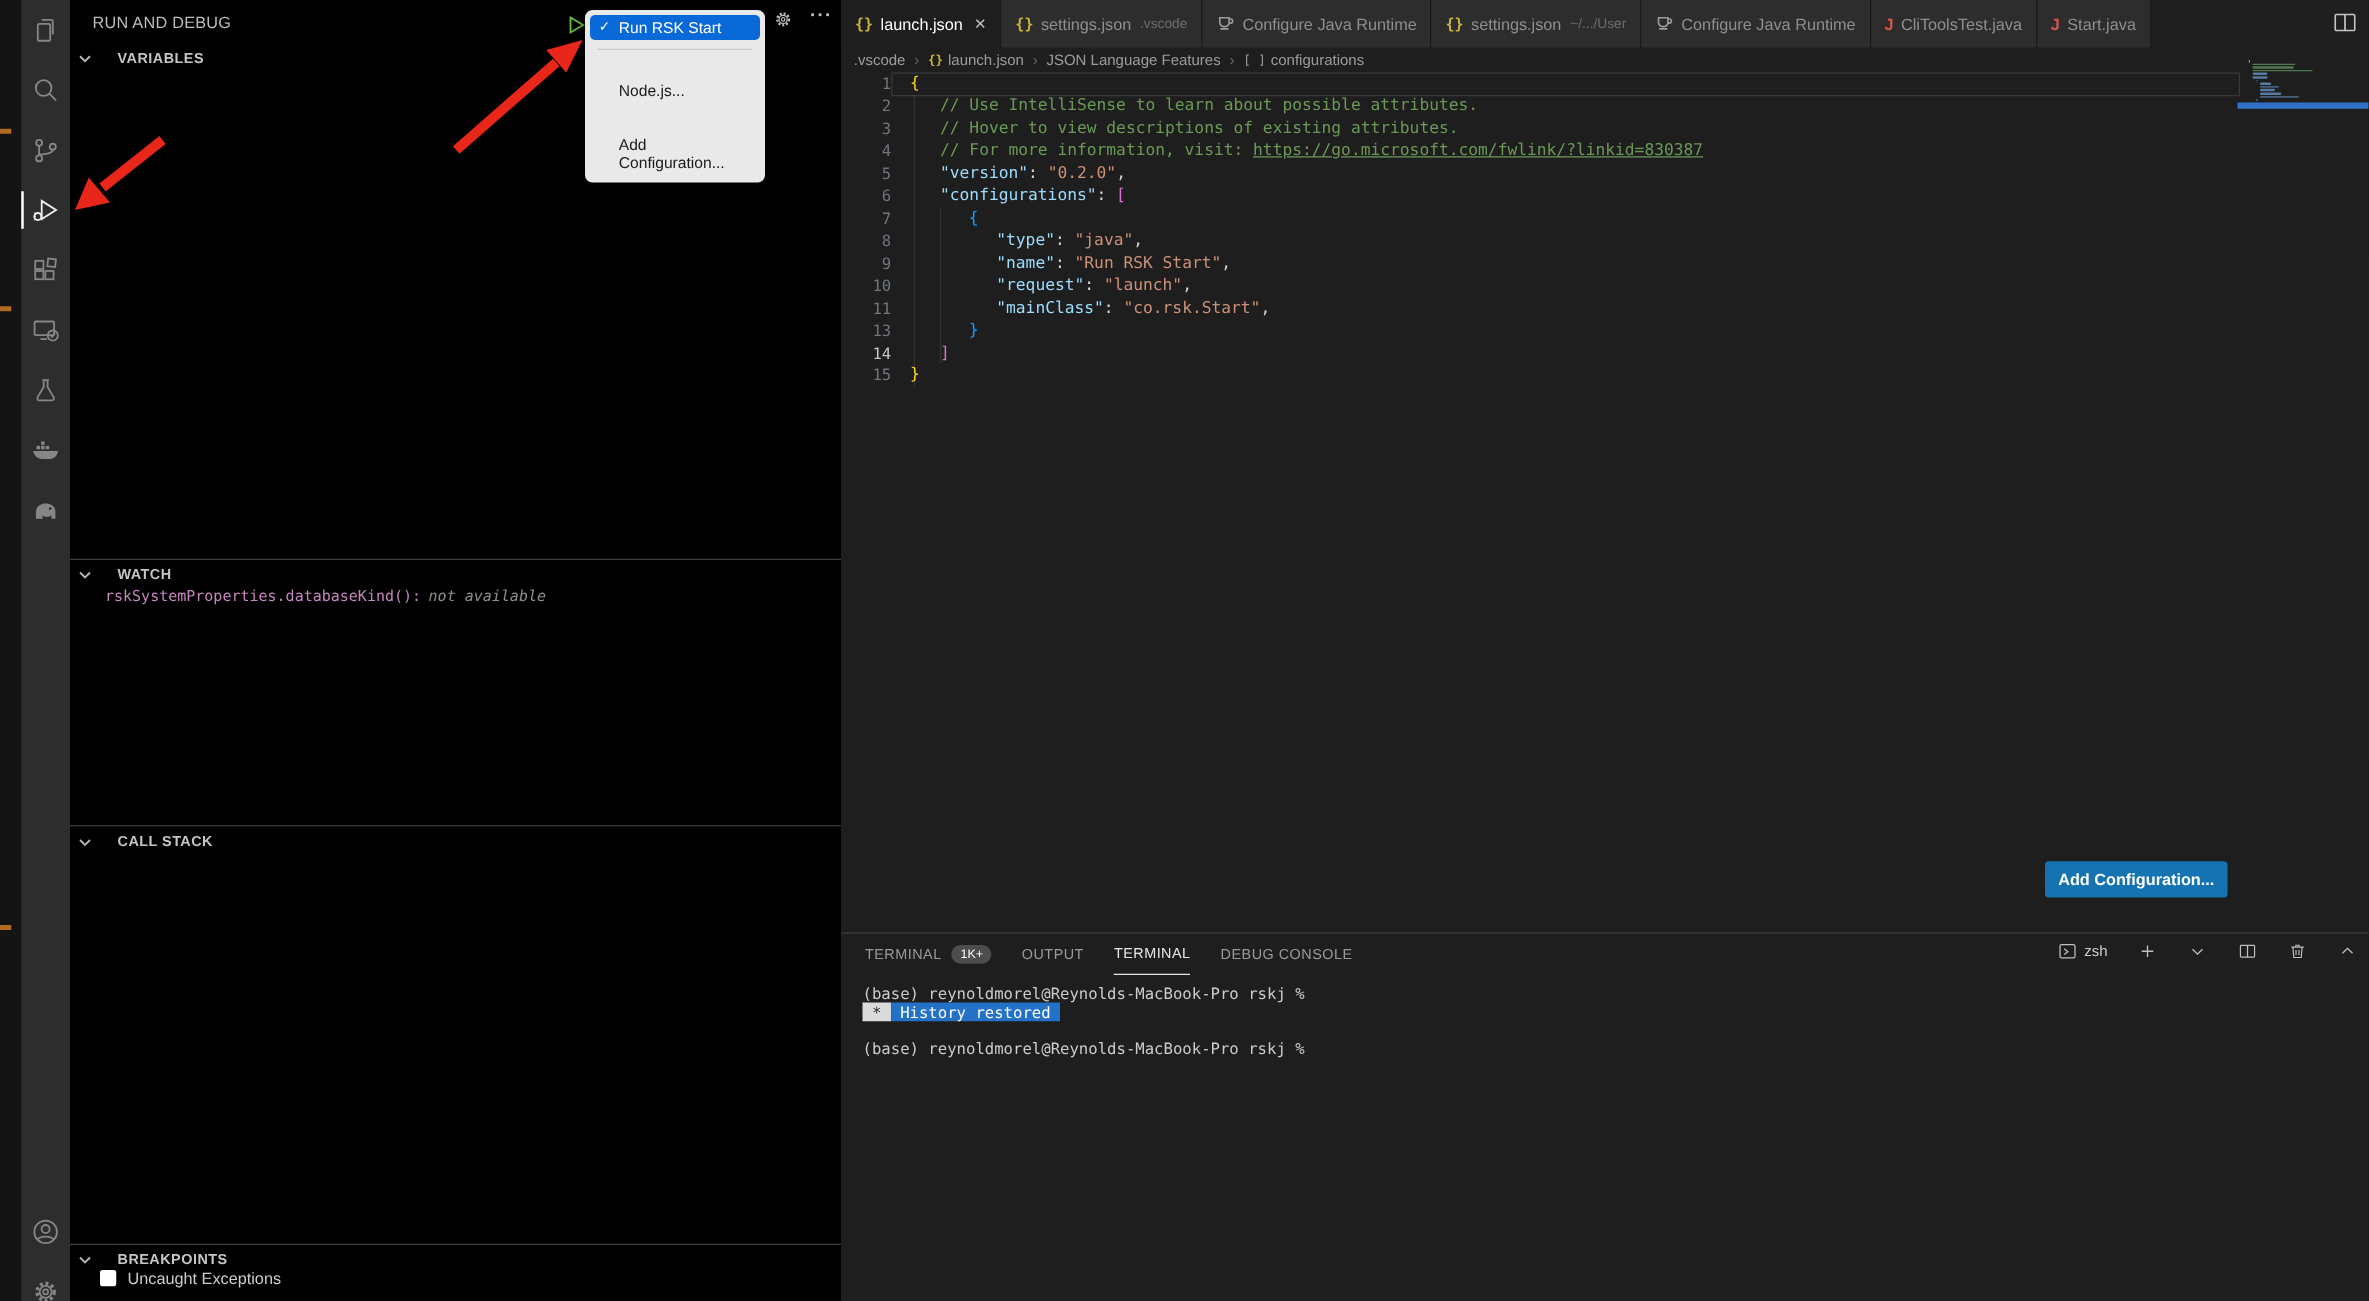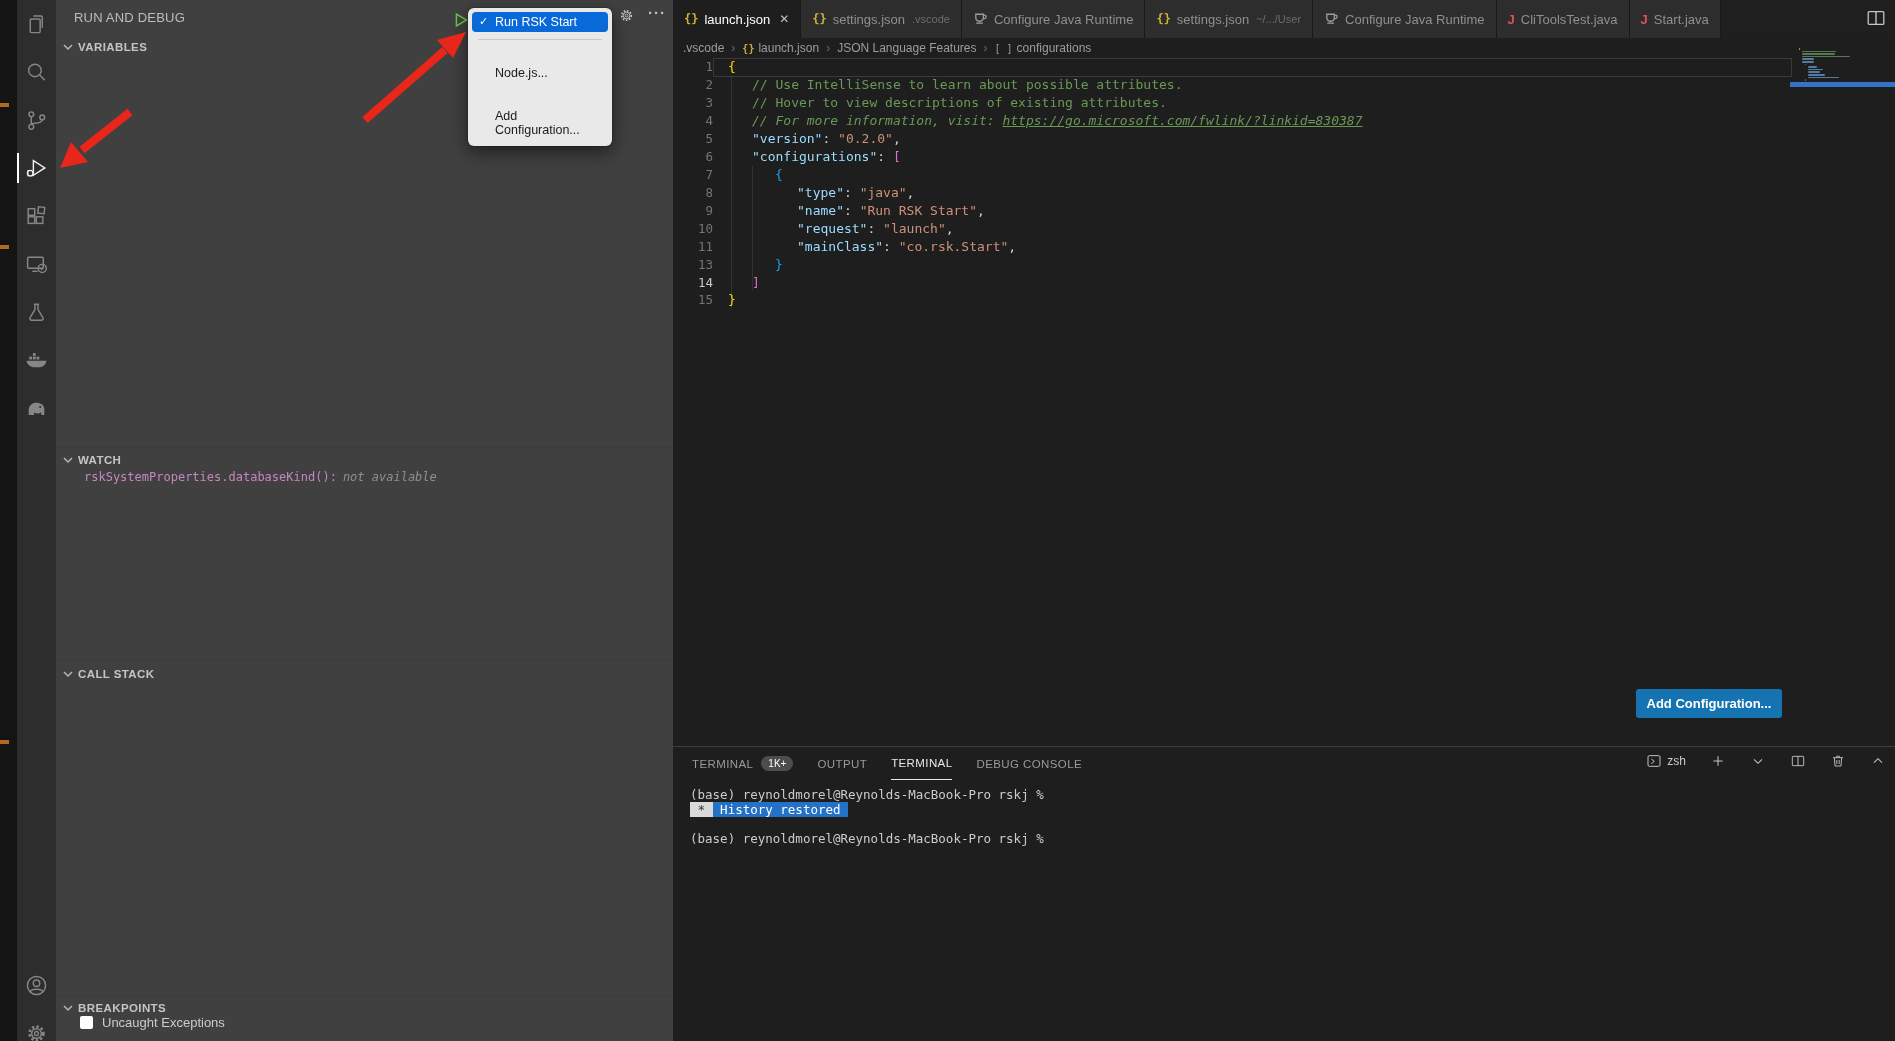--- a/index.html
+++ b/index.html
@@ -10,27 +10,27 @@
   #edge-strip{position:absolute;left:0;top:0;width:17px;height:100%;background:#141414;}
   .edge-dash{position:absolute;left:0;width:9px;height:4px;background:#b06a22;}
   
   #activitybar{position:absolute;left:17px;top:0;width:39px;height:100%;background:#2d2d2d;}
   .ab-item{position:relative;width:39px;height:48px;display:flex;align-items:center;justify-content:center;color:#868686;cursor:pointer;}
   .ab-item svg{width:25px;height:25px;display:block;}
   .ab-item.active{color:#ededed;}
   .ab-indicator{position:absolute;left:0;top:153px;width:2px;height:30px;background:#fff;}
   #ab-bottom{position:absolute;left:17px;top:961px;width:39px;}
   
-  #sidebar{position:absolute;left:56px;top:0;width:617px;height:100%;background:#404040;}
+  #sidebar{position:absolute;left:56px;top:0;width:617px;height:100%;background:#000000;}
   #sb-title{position:absolute;left:18px;top:10px;font-size:13px;color:#bcbcbc;letter-spacing:.2px;}
   .sb-tool{position:absolute;top:7px;color:#c2c2c2;cursor:pointer;}
   .sb-tool svg{width:17px;height:17px;}
   #sb-dots{top:4px;font-size:15px;font-weight:bold;letter-spacing:1px;color:#c2c2c2;}
   .sb-sep{position:absolute;left:0;width:100%;height:1px;background:#3c3c3c;}
-  .sb-head{position:absolute;left:0;width:100%;height:22px;display:flex;align-items:center;cursor:pointer;}
+  .sb-head{position:absolute;left:0;width:100%;height:22px;display:flex;align-items:center;cursor:pointer;gap:16px;}
   .sb-head .chev{width:16px;height:16px;margin-left:4px;color:#b6b6b6;}
   .sb-head .lbl{font-size:11.5px;font-weight:bold;color:#c5c5c5;letter-spacing:.4px;margin-left:2px;}
   #watch-row{position:absolute;left:28px;top:470px;font-family:"DejaVu Sans Mono",monospace;font-size:12px;cursor:pointer;}
   #watch-expr{color:#c586c0;}
   #watch-val{color:#8f8f8f;font-style:italic;margin-left:6px;}
   #bp-row{position:absolute;left:24px;top:1015px;display:flex;align-items:center;cursor:pointer;}
   #bp-check{width:13px;height:13px;background:#fff;border-radius:2px;}
   #bp-label{font-size:13px;color:#cccccc;margin-left:9px;}
   
   #editor-region{position:absolute;left:673px;top:0;width:1222px;height:100%;background:#1e1e1e;}
@@ -346,21 +346,21 @@
       </div>
 
     <div id="code">
       <div class="guide" style="left:58px;top:18px;height:233px"></div>
       <div class="guide" style="left:79px;top:108px;height:125px"></div>
       <div id="cur-line"></div>
       <div id="code-lines">
           <div class="cl"><span class="ln">1</span><span class="ct" style="padding-left: 0px;"><span class="tok-b1">{</span></span></div>
           <div class="cl"><span class="ln">2</span><span class="ct" style="padding-left: 24px;"><span class="tok-comment">// Use IntelliSense to learn about possible attributes.</span></span></div>
           <div class="cl"><span class="ln">3</span><span class="ct" style="padding-left: 24px;"><span class="tok-comment">// Hover to view descriptions of existing attributes.</span></span></div>
-          <div class="cl"><span class="ln">4</span><span class="ct" style="padding-left: 24px; font-style: italic;"><span class="tok-comment">// For more information, visit: </span><span class="tok-link">https://go.microsoft.com/fwlink/?linkid=830387</span></span></div>
+          <div class="cl"><span class="ln">4</span><span class="ct" style="padding-left: 24px;"><span class="tok-comment">// For more information, visit: </span><span class="tok-link">https://go.microsoft.com/fwlink/?linkid=830387</span></span></div>
           <div class="cl"><span class="ln">5</span><span class="ct" style="padding-left: 24px;"><span class="tok-key">"version"</span><span class="tok-punct">: </span><span class="tok-str">"0.2.0"</span><span class="tok-punct">,</span></span></div>
           <div class="cl"><span class="ln">6</span><span class="ct" style="padding-left: 24px;"><span class="tok-key">"configurations"</span><span class="tok-punct">: </span><span class="tok-b2">[</span></span></div>
           <div class="cl"><span class="ln">7</span><span class="ct" style="padding-left: 47px;"><span class="tok-b3">{</span></span></div>
           <div class="cl"><span class="ln">8</span><span class="ct" style="padding-left: 69px;"><span class="tok-key">"type"</span><span class="tok-punct">: </span><span class="tok-str">"java"</span><span class="tok-punct">,</span></span></div>
           <div class="cl"><span class="ln">9</span><span class="ct" style="padding-left: 69px;"><span class="tok-key">"name"</span><span class="tok-punct">: </span><span class="tok-str">"Run RSK Start"</span><span class="tok-punct">,</span></span></div>
           <div class="cl"><span class="ln">10</span><span class="ct" style="padding-left: 69px;"><span class="tok-key">"request"</span><span class="tok-punct">: </span><span class="tok-str">"launch"</span><span class="tok-punct">,</span></span></div>
           <div class="cl"><span class="ln">11</span><span class="ct" style="padding-left: 69px;"><span class="tok-key">"mainClass"</span><span class="tok-punct">: </span><span class="tok-str">"co.rsk.Start"</span><span class="tok-punct">,</span></span></div>
           <div class="cl"><span class="ln">13</span><span class="ct" style="padding-left: 47px;"><span class="tok-b3">}</span></span></div>
           <div class="cl cur"><span class="ln">14</span><span class="ct" style="padding-left: 24px;"><span class="tok-b2">]</span></span></div>
           <div class="cl"><span class="ln">15</span><span class="ct" style="padding-left: 0px;"><span class="tok-b1">}</span></span></div>

